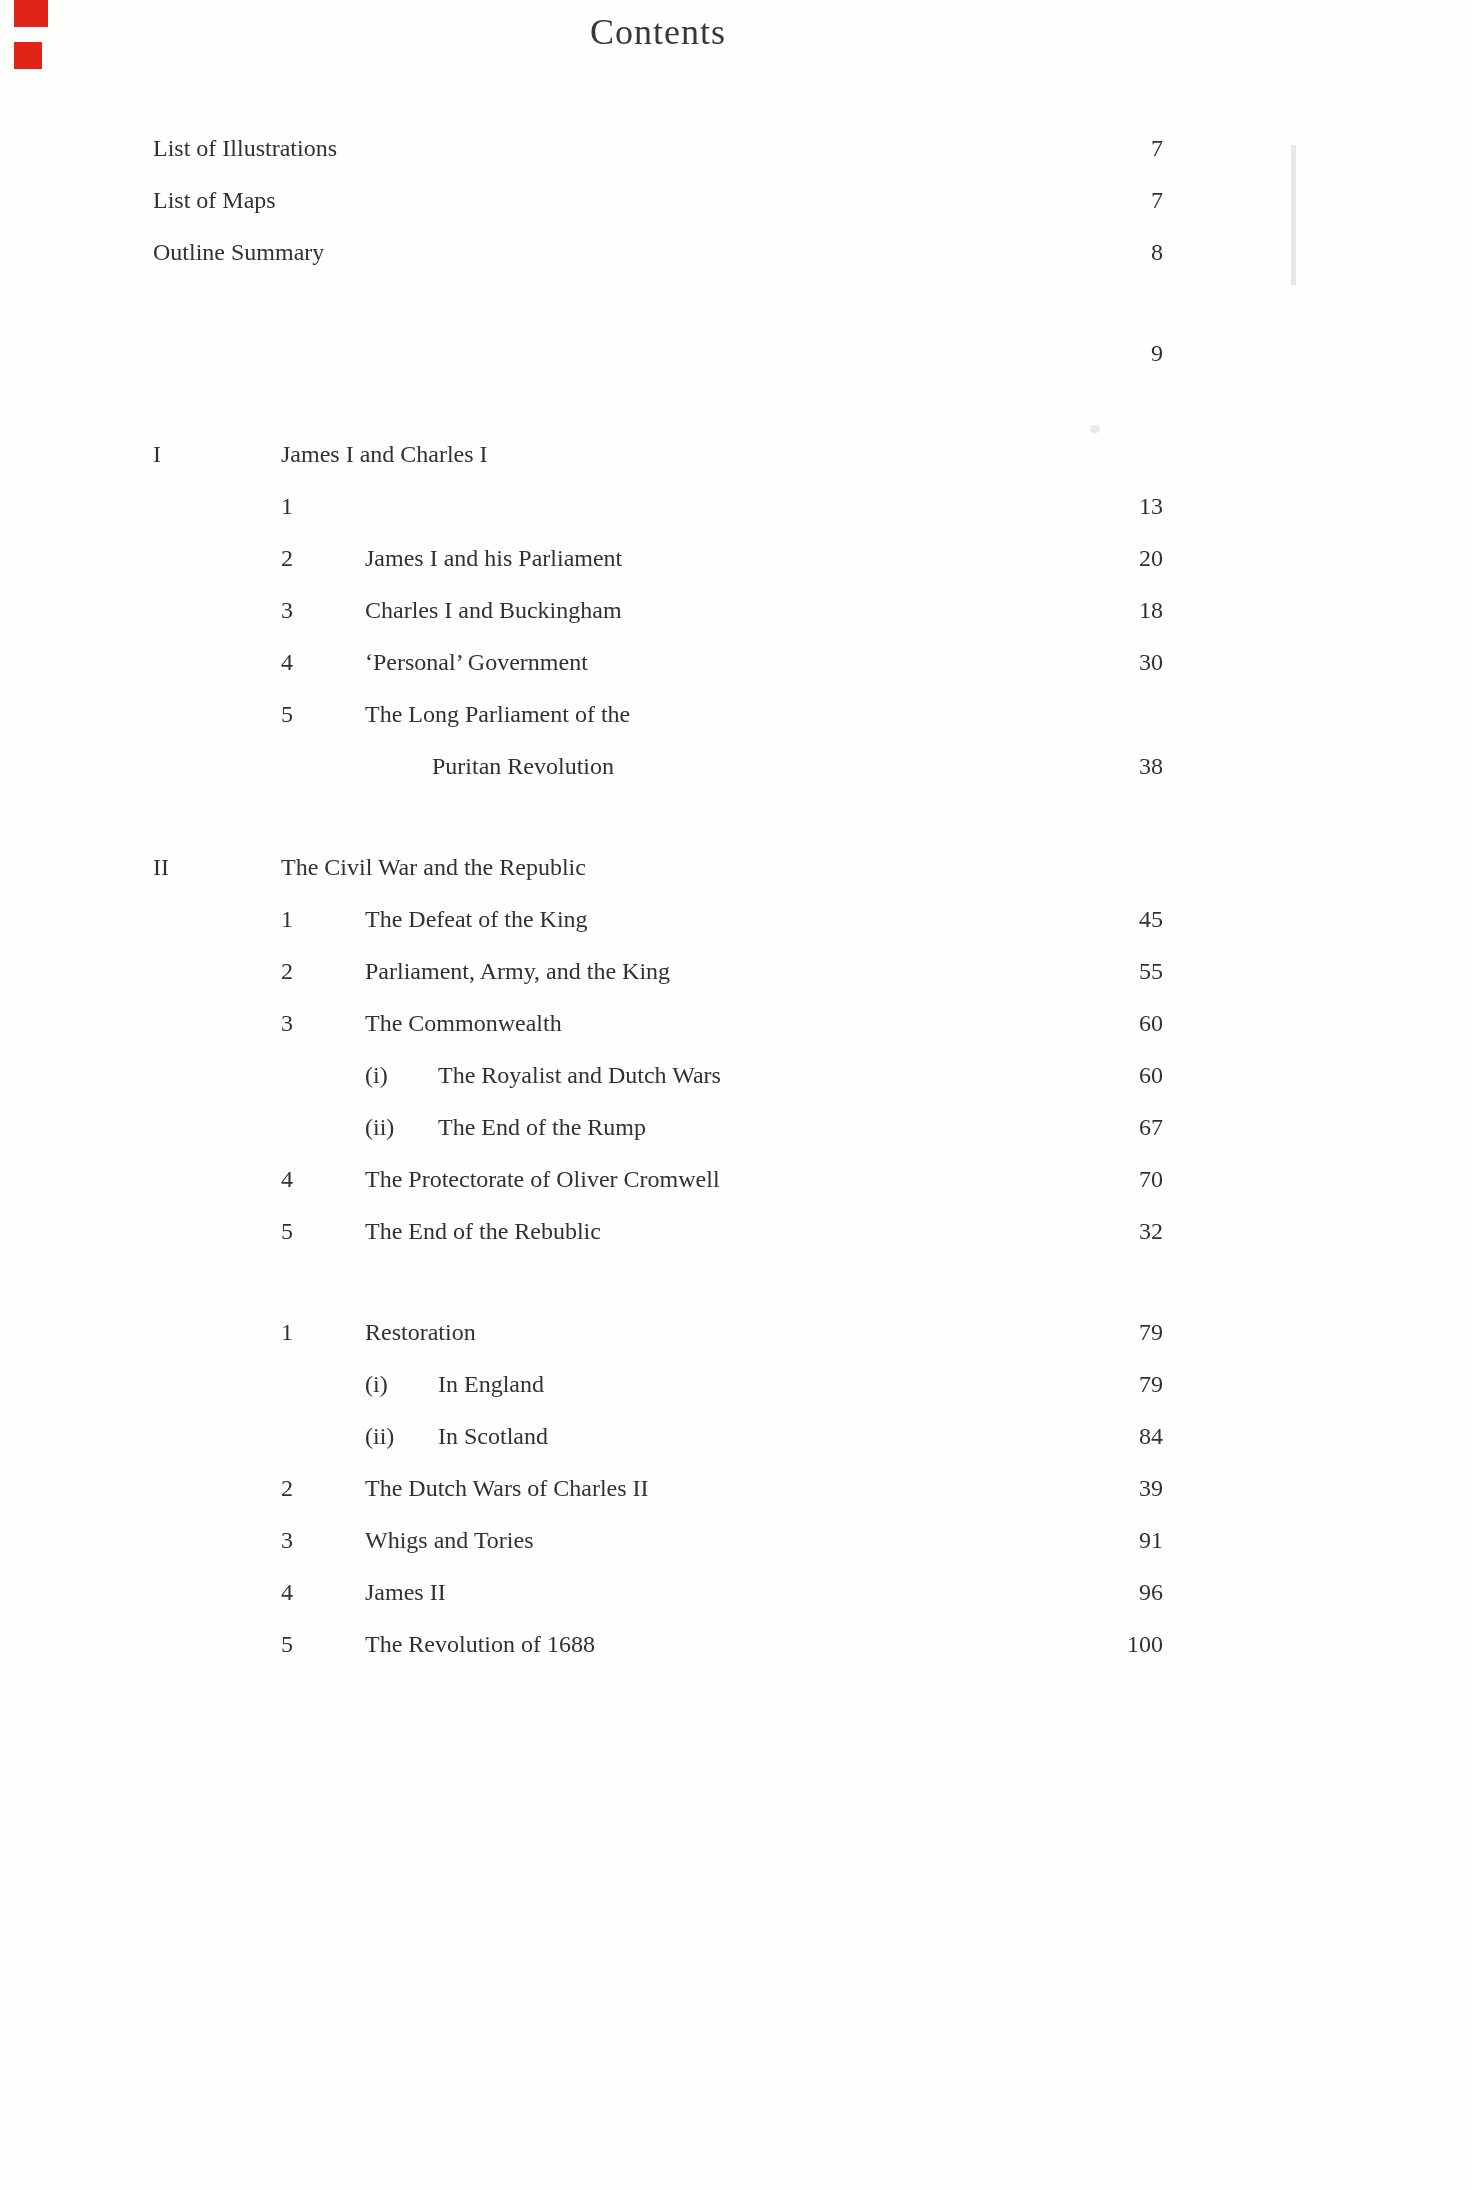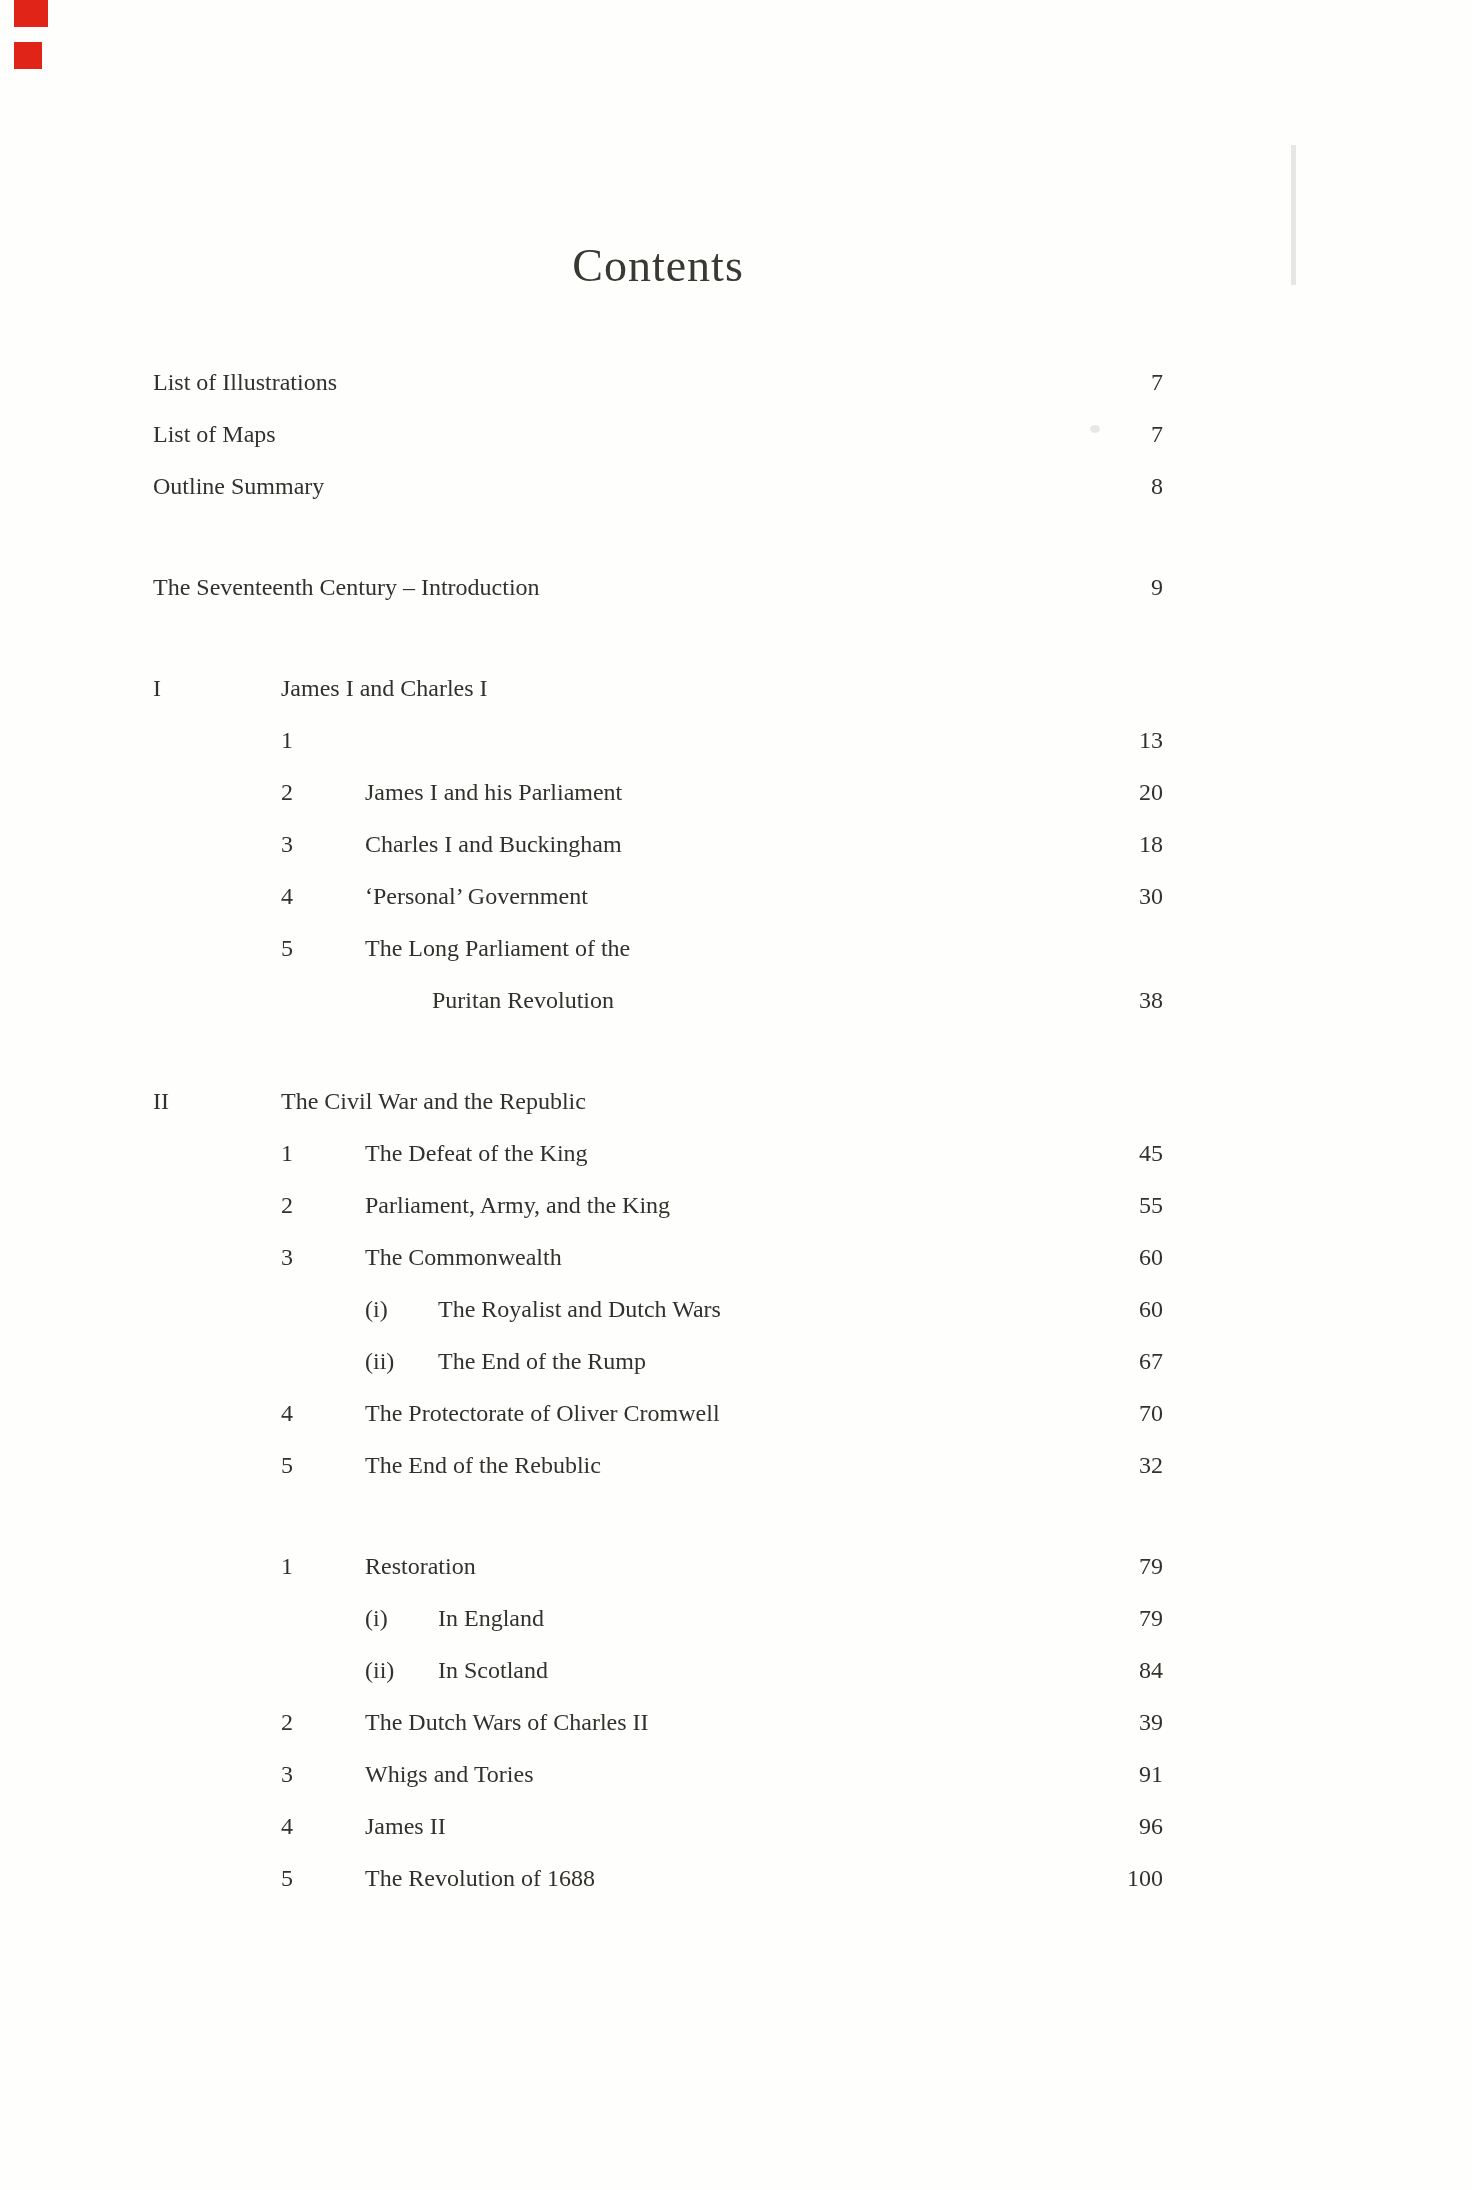--- a/index.html
+++ b/index.html
@@ -16,24 +16,23 @@
   
   .red-mark { position:absolute; background:#e02417; }
   .red-mark.m1 { left:14px; top:0;    width:34px; height:27px; }
   .red-mark.m2 { left:14px; top:42px; width:28px; height:27px; }
   .streak { position:absolute; left:1291px; top:145px; width:5px; height:140px; background:#d9d9d7; opacity:.65; }
   .smudge { position:absolute; left:1090px; top:425px; width:10px; height:8px; background:#e4e2de; border-radius:50%; opacity:.8; }
 
   .content { position:absolute; left:153px; top:0; width:1010px; }
 
   .title {
-    font-size:46px;
+    font-size:36px;
     font-weight:400;
     text-align:center;
-    padding-top:234px;
     line-height:64px;
     margin-bottom:58px;
     letter-spacing:1px;
     color:#3a3833;
   }
 
   .row { display:flex; height:52px; line-height:52px; font-size:24px; white-space:nowrap; }
   .section { margin-top:49px; }
 
   .chapter-head .numeral { width:128px; flex:0 0 auto; }
@@ -69,21 +68,20 @@
         <span class="pagenum">7</span>
       </div>
       <div class="row flat">
         <span>Outline Summary</span>
         <span class="pagenum">8</span>
       </div>
     </div>
 
     <div class="section">
       <div class="row flat">
-        <span>The Seventeenth Century – Introduction</span>
         <span class="pagenum">9</span>
       </div>
     </div>
 
     <div class="section">
       <div class="row chapter-head">
         <span class="numeral">I</span>
         <span>James I and Charles I</span>
       </div>
       <div class="row item">

